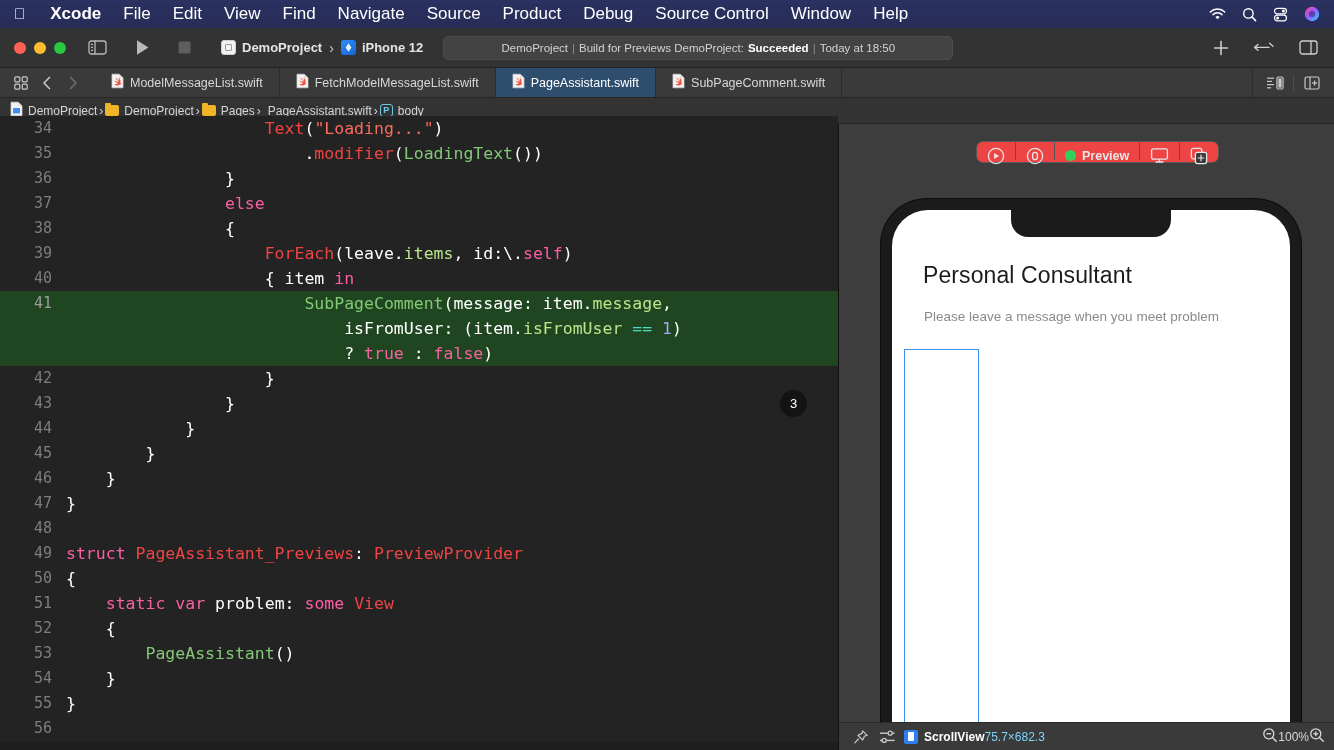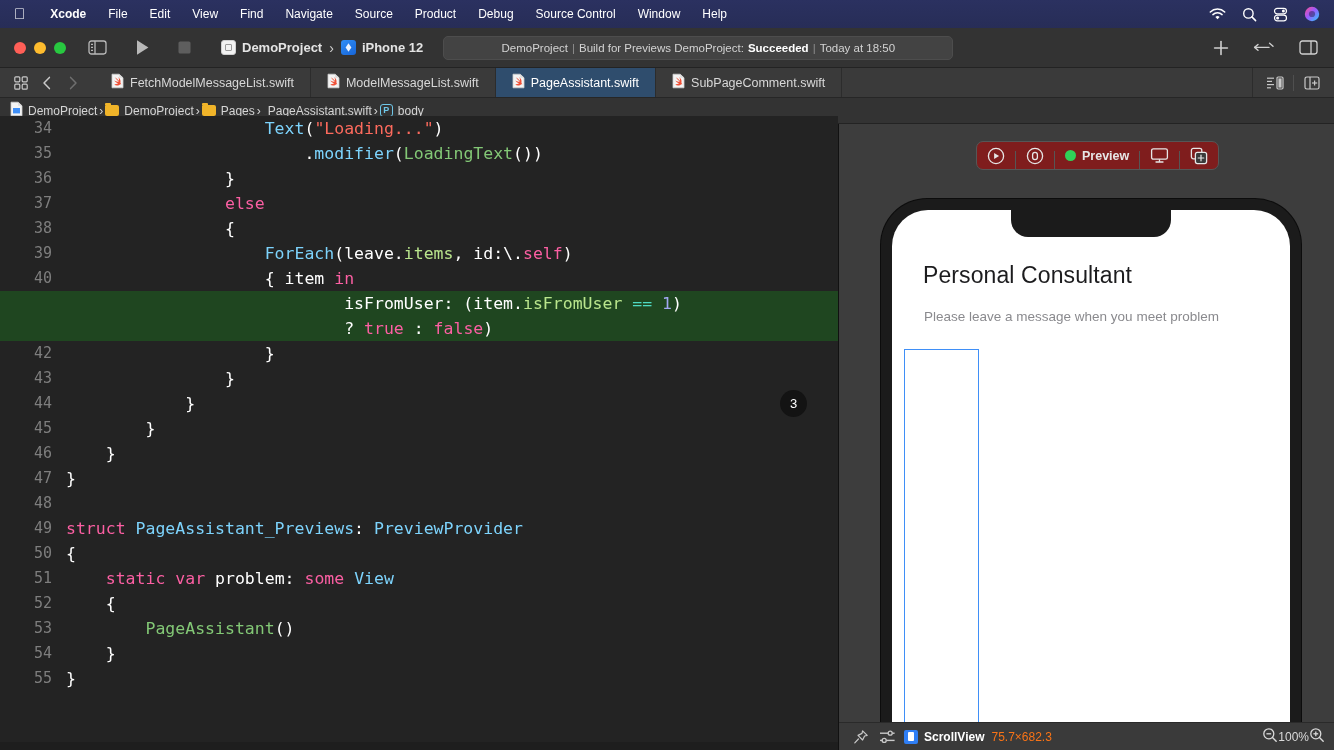--- a/index.html
+++ b/index.html
@@ -18,21 +18,21 @@
     background: linear-gradient(180deg,#2b3160 0%, #272d57 100%);
     display: flex; align-items: center;
     padding: 0 10px 0 14px;
     color: #ffffff;
     font-size: 13.5px;
   }
   .menubar .apple {
     font-size: 15px; line-height: 1; margin-right: 14px; padding-bottom: 2px;
     color:#fff;
   }
-  .menubar .mi { padding: 0 11px; white-space: nowrap; font-size: 12px; }
+  .menubar .mi { padding: 0 11px; white-space: nowrap; font-size: 17px; }
   .menubar .mi.bold { font-weight: bold; }
   .menubar .spacer { flex: 1; }
   .menubar .status-icons { display: flex; align-items: center; gap: 16px; padding-right: 4px;}
   .menubar .status-icons svg { display: block; }
 
   
   .toolbar {
     position: absolute; top: 28px; left: 0; width: 1334px; height: 40px;
     background: #333333;
     border-bottom: 1px solid #232323;
@@ -151,21 +151,21 @@
   .lineno {
     position: absolute; left: 0; width: 52px; text-align: right;
     color: #7e7e7e; font-family: "DejaVu Sans Mono", monospace; font-size: 15px;
   }
   .ltext { position: absolute; left: 66px; }
   .line.hl { background: #1f4620; }
   .line.hl .lineno { color: #9b9b9b; }
 
   
   .kw   { color: #fc5fa3; }
-  .typ  { color: #7dd3fc; }
+  .typ  { color: #ef4444; }
   .str  { color: #fc6a5d; }
   .num  { color: #a2a7f2; }
   .gl   { color: #83c876; }   
   .prop { color: #b9e58c; }   
   .pln  { color: #ffffff; }
   .op   { color: #4fdac3; }
 
   .badge3 {
     position: absolute; left: 780px; top: 274px;
     width: 27px; height: 27px; border-radius: 50%;
@@ -180,25 +180,25 @@
   .divider {
     position: absolute; top: 124px; left: 838px; width: 1px; height: 626px;
     background: #111111;
   }
   .preview {
     position: absolute; top: 124px; left: 839px; width: 495px; height: 626px;
     background: #3d3d3d; overflow: hidden;
   }
   .pv-toolbar {
     position: absolute; top: 17px; left: 137px;
-    height: 29px;
-    background: #7f1d1d;
+    height: 22px;
+    background: #ef4444;
     border: 1px solid #565656;
     border-radius: 7px;
-    display: flex; align-items: flex-end;
+    display: flex; align-items: flex-start;
     color: #e6e6e6; font-size: 12.5px;
   }
   .pv-toolbar .seg {
     display: flex; align-items: center; justify-content: center;
     padding: 0 10px; height: 27px; gap: 6px;
   }
   .pv-toolbar .sepv { width: 1px; height: 18px; background: #565656; }
   .greendot { width: 11px; height: 11px; border-radius: 50%; background: #30d158; }
 
   .phone {
@@ -244,21 +244,21 @@
     color: #e8e8e8; font-size: 12px;
   }
   .pv-bottom .ib { width: 26px; height: 26px; display:flex;align-items:center;justify-content:center;color:#c9c9c9;}
   .svicon {
     width: 14px; height: 14px; background: #2f7ef4; border-radius: 2px;
     display:flex; align-items:center;justify-content:center; margin-left: 4px; margin-right: 6px;
     flex: 0 0 auto;
   }
   .svicon::after{ content:""; width:6px; height:9px; background:#ffffff; border-radius:1px;}
   .sv-name { font-weight: 700; color: #ffffff; }
-  .sv-dims { color: #f97316; margin-left: 7px; }
+  .sv-dims { color: #7dd3fc; margin-left: 0; }
   .pv-bottom .right { margin-left: auto; display:flex; align-items:center; }
   .zoomlabel { color: #d9d9d9; font-size: 12px; }
 </style>
 </head>
 <body>
 
 <div id="app">
 
   <div class="menubar">
     <span class="apple"></span>
@@ -410,29 +410,29 @@
       </span>
       <span class="vdiv"></span>
     </div>
     <div id="tabs" style="display:flex;align-items:stretch;">
         <div class="tab">
           <span><svg class="fileglyph" viewBox="0 0 13 16" fill="none">
               <path d="M1 1.2 h7.2 L12 4.8 V14.8 H1 Z" fill="#f4f4f4" stroke="#cfcfcf" stroke-width="0.8"></path>
               <path d="M8.2 1.2 V4.8 H12" fill="#dcdcdc"></path>
               <path d="M3.3 11.8 c2.4 1.3 5 0.6 5.9 -0.6 c0.5 0.2 0.9 0.2 1.2 0.1 c-0.5 -0.6 -0.8 -1.3 -1 -1.9 c0.6 -2 -0.5 -4.1 -2.3 -5.5 c0.8 1.4 1.2 2.9 0.8 3.9 C6.7 6.4 5.2 5.3 3.8 4.3 c1 1.6 2.4 3 3.9 4.1 C6.5 9 4.8 8.4 3.3 7.6 c0.9 1.3 2.4 2.3 3.9 2.9 C5.9 11 4.4 11.1 3.3 11.8 Z" fill="#f05138"></path>
             </svg></span>
-          <span>FetchModelMessageList.swift</span>
+          <span>ModelMessageList.swift</span>
         </div>
         <div class="tab">
           <span><svg class="fileglyph" viewBox="0 0 13 16" fill="none">
               <path d="M1 1.2 h7.2 L12 4.8 V14.8 H1 Z" fill="#f4f4f4" stroke="#cfcfcf" stroke-width="0.8"></path>
               <path d="M8.2 1.2 V4.8 H12" fill="#dcdcdc"></path>
               <path d="M3.3 11.8 c2.4 1.3 5 0.6 5.9 -0.6 c0.5 0.2 0.9 0.2 1.2 0.1 c-0.5 -0.6 -0.8 -1.3 -1 -1.9 c0.6 -2 -0.5 -4.1 -2.3 -5.5 c0.8 1.4 1.2 2.9 0.8 3.9 C6.7 6.4 5.2 5.3 3.8 4.3 c1 1.6 2.4 3 3.9 4.1 C6.5 9 4.8 8.4 3.3 7.6 c0.9 1.3 2.4 2.3 3.9 2.9 C5.9 11 4.4 11.1 3.3 11.8 Z" fill="#f05138"></path>
             </svg></span>
-          <span>ModelMessageList.swift</span>
+          <span>FetchModelMessageList.swift</span>
         </div>
         <div class="tab active">
           <span><svg class="fileglyph" viewBox="0 0 13 16" fill="none">
               <path d="M1 1.2 h7.2 L12 4.8 V14.8 H1 Z" fill="#f4f4f4" stroke="#cfcfcf" stroke-width="0.8"></path>
               <path d="M8.2 1.2 V4.8 H12" fill="#dcdcdc"></path>
               <path d="M3.3 11.8 c2.4 1.3 5 0.6 5.9 -0.6 c0.5 0.2 0.9 0.2 1.2 0.1 c-0.5 -0.6 -0.8 -1.3 -1 -1.9 c0.6 -2 -0.5 -4.1 -2.3 -5.5 c0.8 1.4 1.2 2.9 0.8 3.9 C6.7 6.4 5.2 5.3 3.8 4.3 c1 1.6 2.4 3 3.9 4.1 C6.5 9 4.8 8.4 3.3 7.6 c0.9 1.3 2.4 2.3 3.9 2.9 C5.9 11 4.4 11.1 3.3 11.8 Z" fill="#f05138"></path>
             </svg></span>
           <span>PageAssistant.swift</span>
         </div>
         <div class="tab">
@@ -506,36 +506,38 @@
   <div class="editor">
     <div class="gutter"></div>
     <div class="code-area" id="code-area">
         <div class="line"><span class="lineno">34</span><span class="ltext"><span class="pln">                    </span><span class="typ">Text</span><span class="pln">(</span><span class="str">"Loading..."</span><span class="pln">)</span></span></div>
         <div class="line"><span class="lineno">35</span><span class="ltext"><span class="pln">                        </span><span class="pln">.</span><span class="typ">modifier</span><span class="pln">(</span><span class="gl">LoadingText</span><span class="pln">())</span></span></div>
         <div class="line"><span class="lineno">36</span><span class="ltext"><span class="pln">                </span><span class="pln">}</span></span></div>
         <div class="line"><span class="lineno">37</span><span class="ltext"><span class="pln">                </span><span class="kw">else</span></span></div>
         <div class="line"><span class="lineno">38</span><span class="ltext"><span class="pln">                </span><span class="pln">{</span></span></div>
         <div class="line"><span class="lineno">39</span><span class="ltext"><span class="pln">                    </span><span class="typ">ForEach</span><span class="pln">(</span><span class="pln">leave</span><span class="pln">.</span><span class="prop">items</span><span class="pln">, id:\.</span><span class="kw">self</span><span class="pln">)</span></span></div>
         <div class="line"><span class="lineno">40</span><span class="ltext"><span class="pln">                    </span><span class="pln">{ item </span><span class="kw">in</span></span></div>
+        <div class="line hl"><span class="lineno">41</span><span class="ltext"><span class="pln">                        </span><span class="gl">SubPageComment</span><span class="pln">(message: </span><span class="pln">item</span><span class="pln">.</span><span class="prop">message</span><span class="pln">,</span></span></div>
         <div class="line hl"><span class="lineno"></span><span class="ltext"><span class="pln">                            </span><span class="pln">isFromUser: (</span><span class="pln">item</span><span class="pln">.</span><span class="prop">isFromUser</span><span class="pln"> </span><span class="op">==</span><span class="pln"> </span><span class="num">1</span><span class="pln">)</span></span></div>
         <div class="line hl"><span class="lineno"></span><span class="ltext"><span class="pln">                            </span><span class="pln">? </span><span class="kw">true</span><span class="pln"> : </span><span class="kw">false</span><span class="pln">)</span></span></div>
         <div class="line"><span class="lineno">42</span><span class="ltext"><span class="pln">                    </span><span class="pln">}</span></span></div>
         <div class="line"><span class="lineno">43</span><span class="ltext"><span class="pln">                </span><span class="pln">}</span></span></div>
         <div class="line"><span class="lineno">44</span><span class="ltext"><span class="pln">            </span><span class="pln">}</span></span></div>
         <div class="line"><span class="lineno">45</span><span class="ltext"><span class="pln">        </span><span class="pln">}</span></span></div>
         <div class="line"><span class="lineno">46</span><span class="ltext"><span class="pln">    </span><span class="pln">}</span></span></div>
         <div class="line"><span class="lineno">47</span><span class="ltext"><span class="pln"></span><span class="pln">}</span></span></div>
         <div class="line"><span class="lineno">48</span><span class="ltext"></span></div>
         <div class="line"><span class="lineno">49</span><span class="ltext"><span class="kw">struct</span><span class="pln"> </span><span class="typ">PageAssistant_Previews</span><span class="pln">: </span><span class="typ">PreviewProvider</span></span></div>
         <div class="line"><span class="lineno">50</span><span class="ltext"><span class="pln">{</span></span></div>
         <div class="line"><span class="lineno">51</span><span class="ltext"><span class="pln">    </span><span class="kw">static</span><span class="pln"> </span><span class="kw">var</span><span class="pln"> problem: </span><span class="kw">some</span><span class="pln"> </span><span class="typ">View</span></span></div>
         <div class="line"><span class="lineno">52</span><span class="ltext"><span class="pln">    </span><span class="pln">{</span></span></div>
         <div class="line"><span class="lineno">53</span><span class="ltext"><span class="pln">        </span><span class="gl">PageAssistant</span><span class="pln">()</span></span></div>
         <div class="line"><span class="lineno">54</span><span class="ltext"><span class="pln">    </span><span class="pln">}</span></span></div>
         <div class="line"><span class="lineno">55</span><span class="ltext"><span class="pln">}</span></span></div>
+        <div class="line"><span class="lineno">56</span><span class="ltext"></span></div>
       </div>
     <div class="badge3">3</div>
   </div>
 
   <div class="divider"></div>
 
   <div class="preview">
 
     <div class="pv-toolbar">
       <span class="seg">

